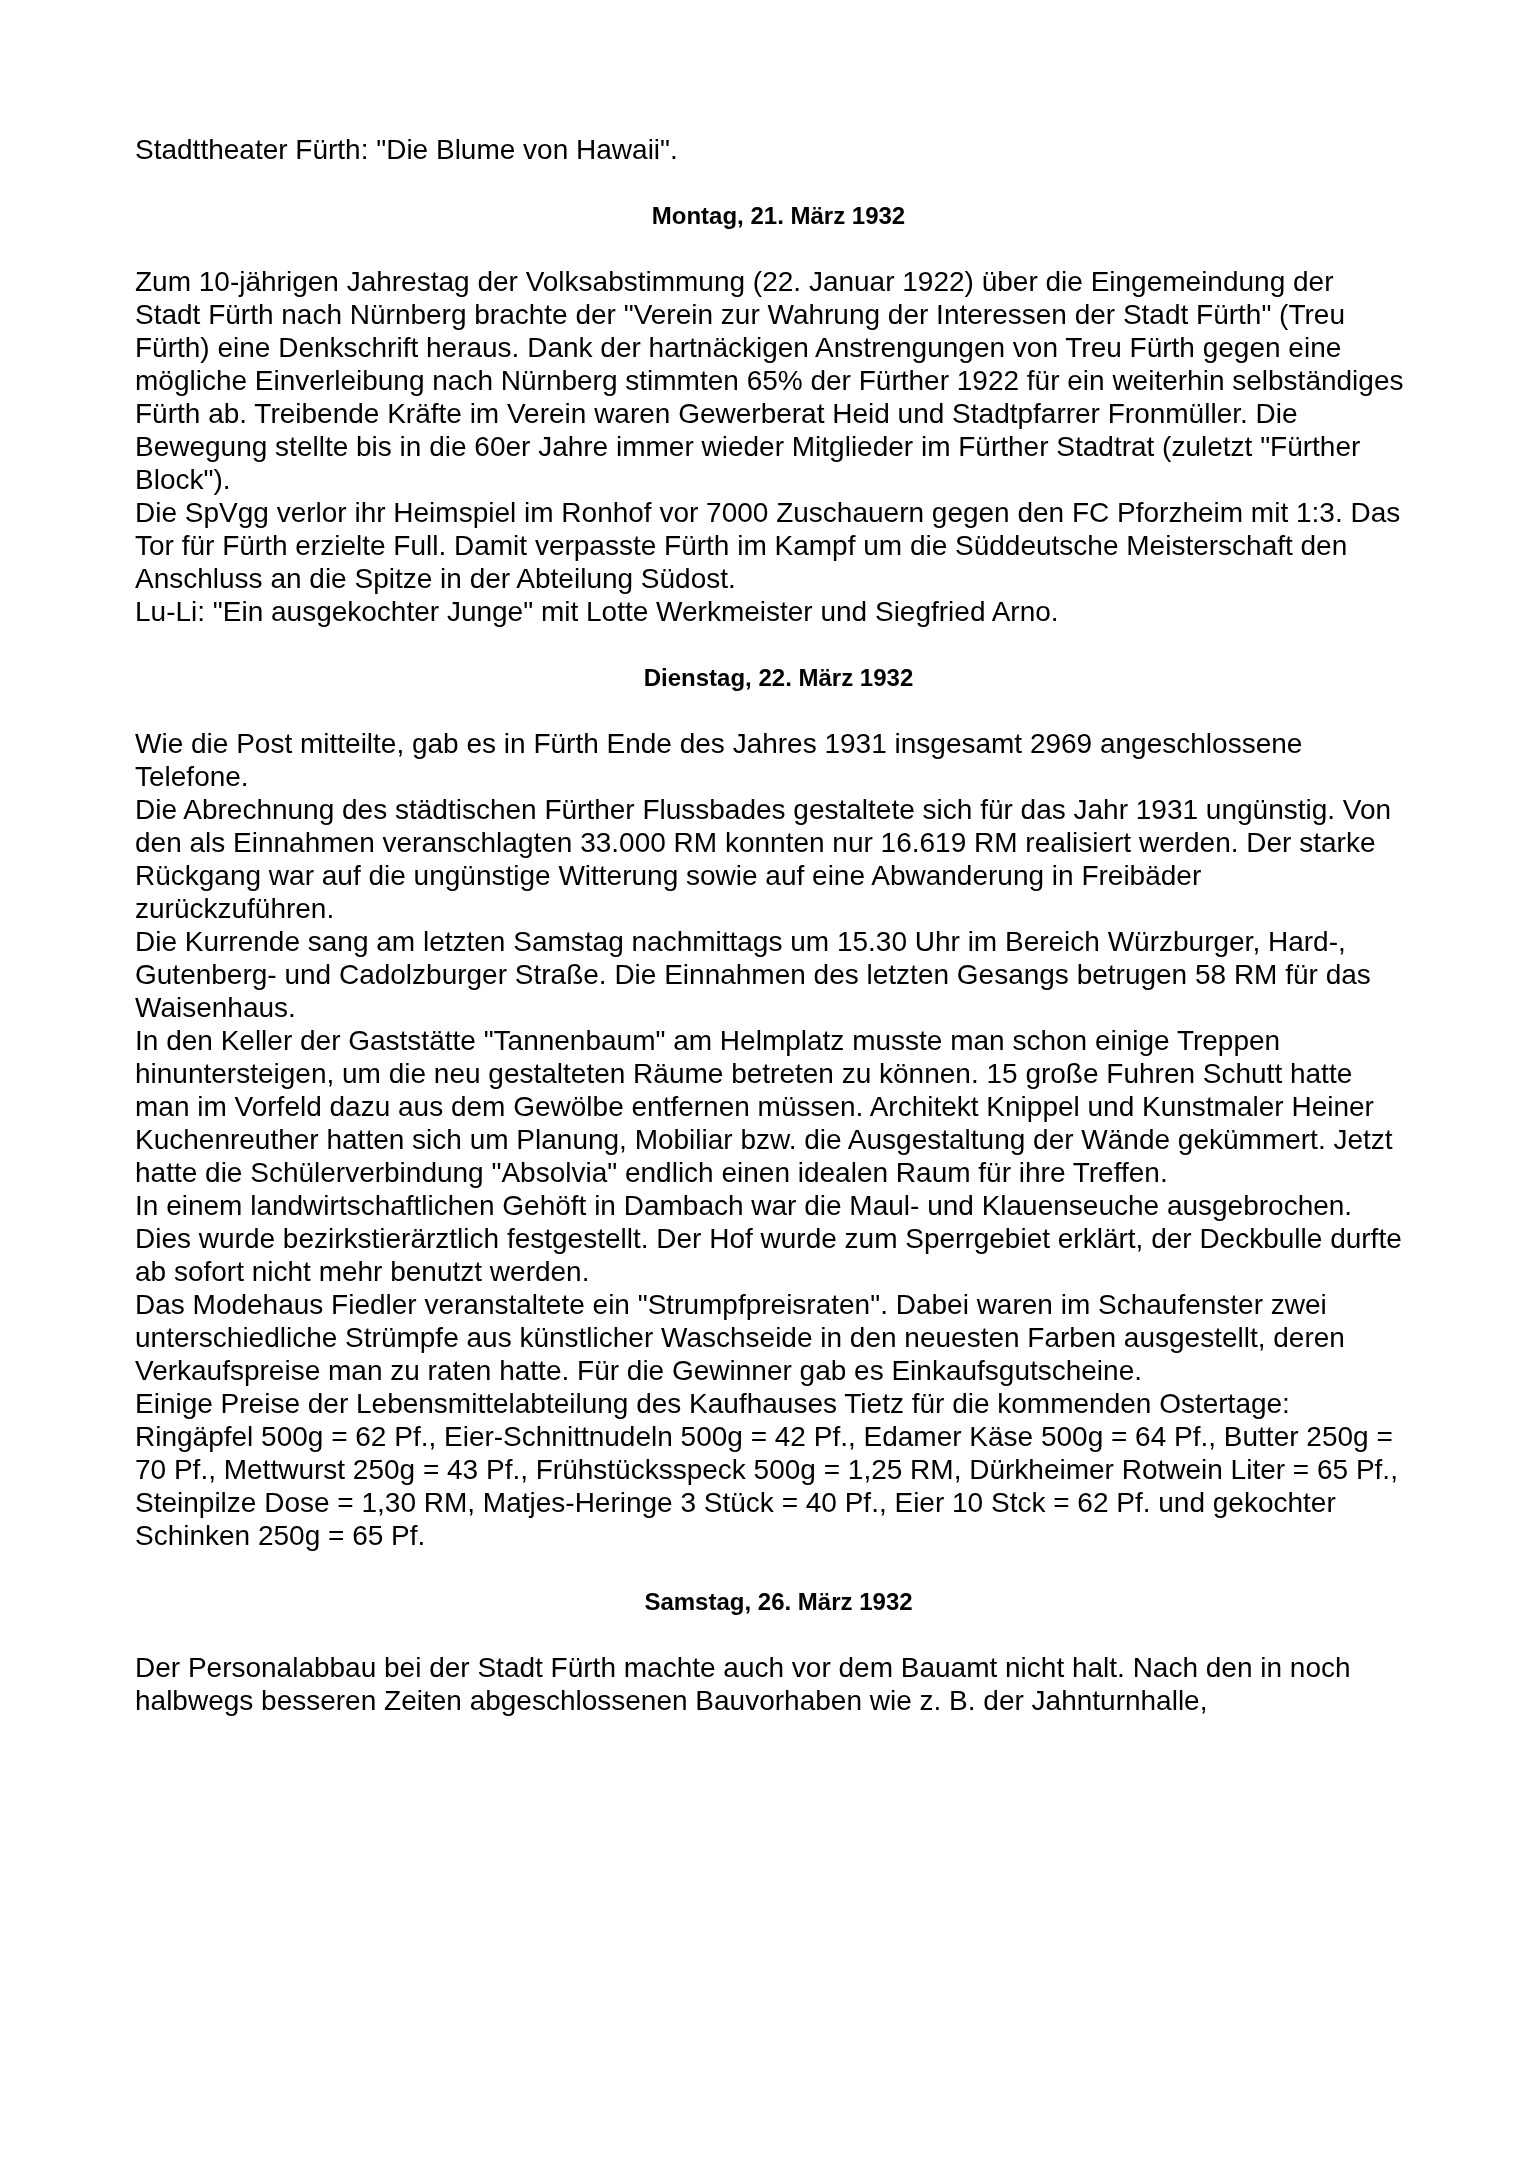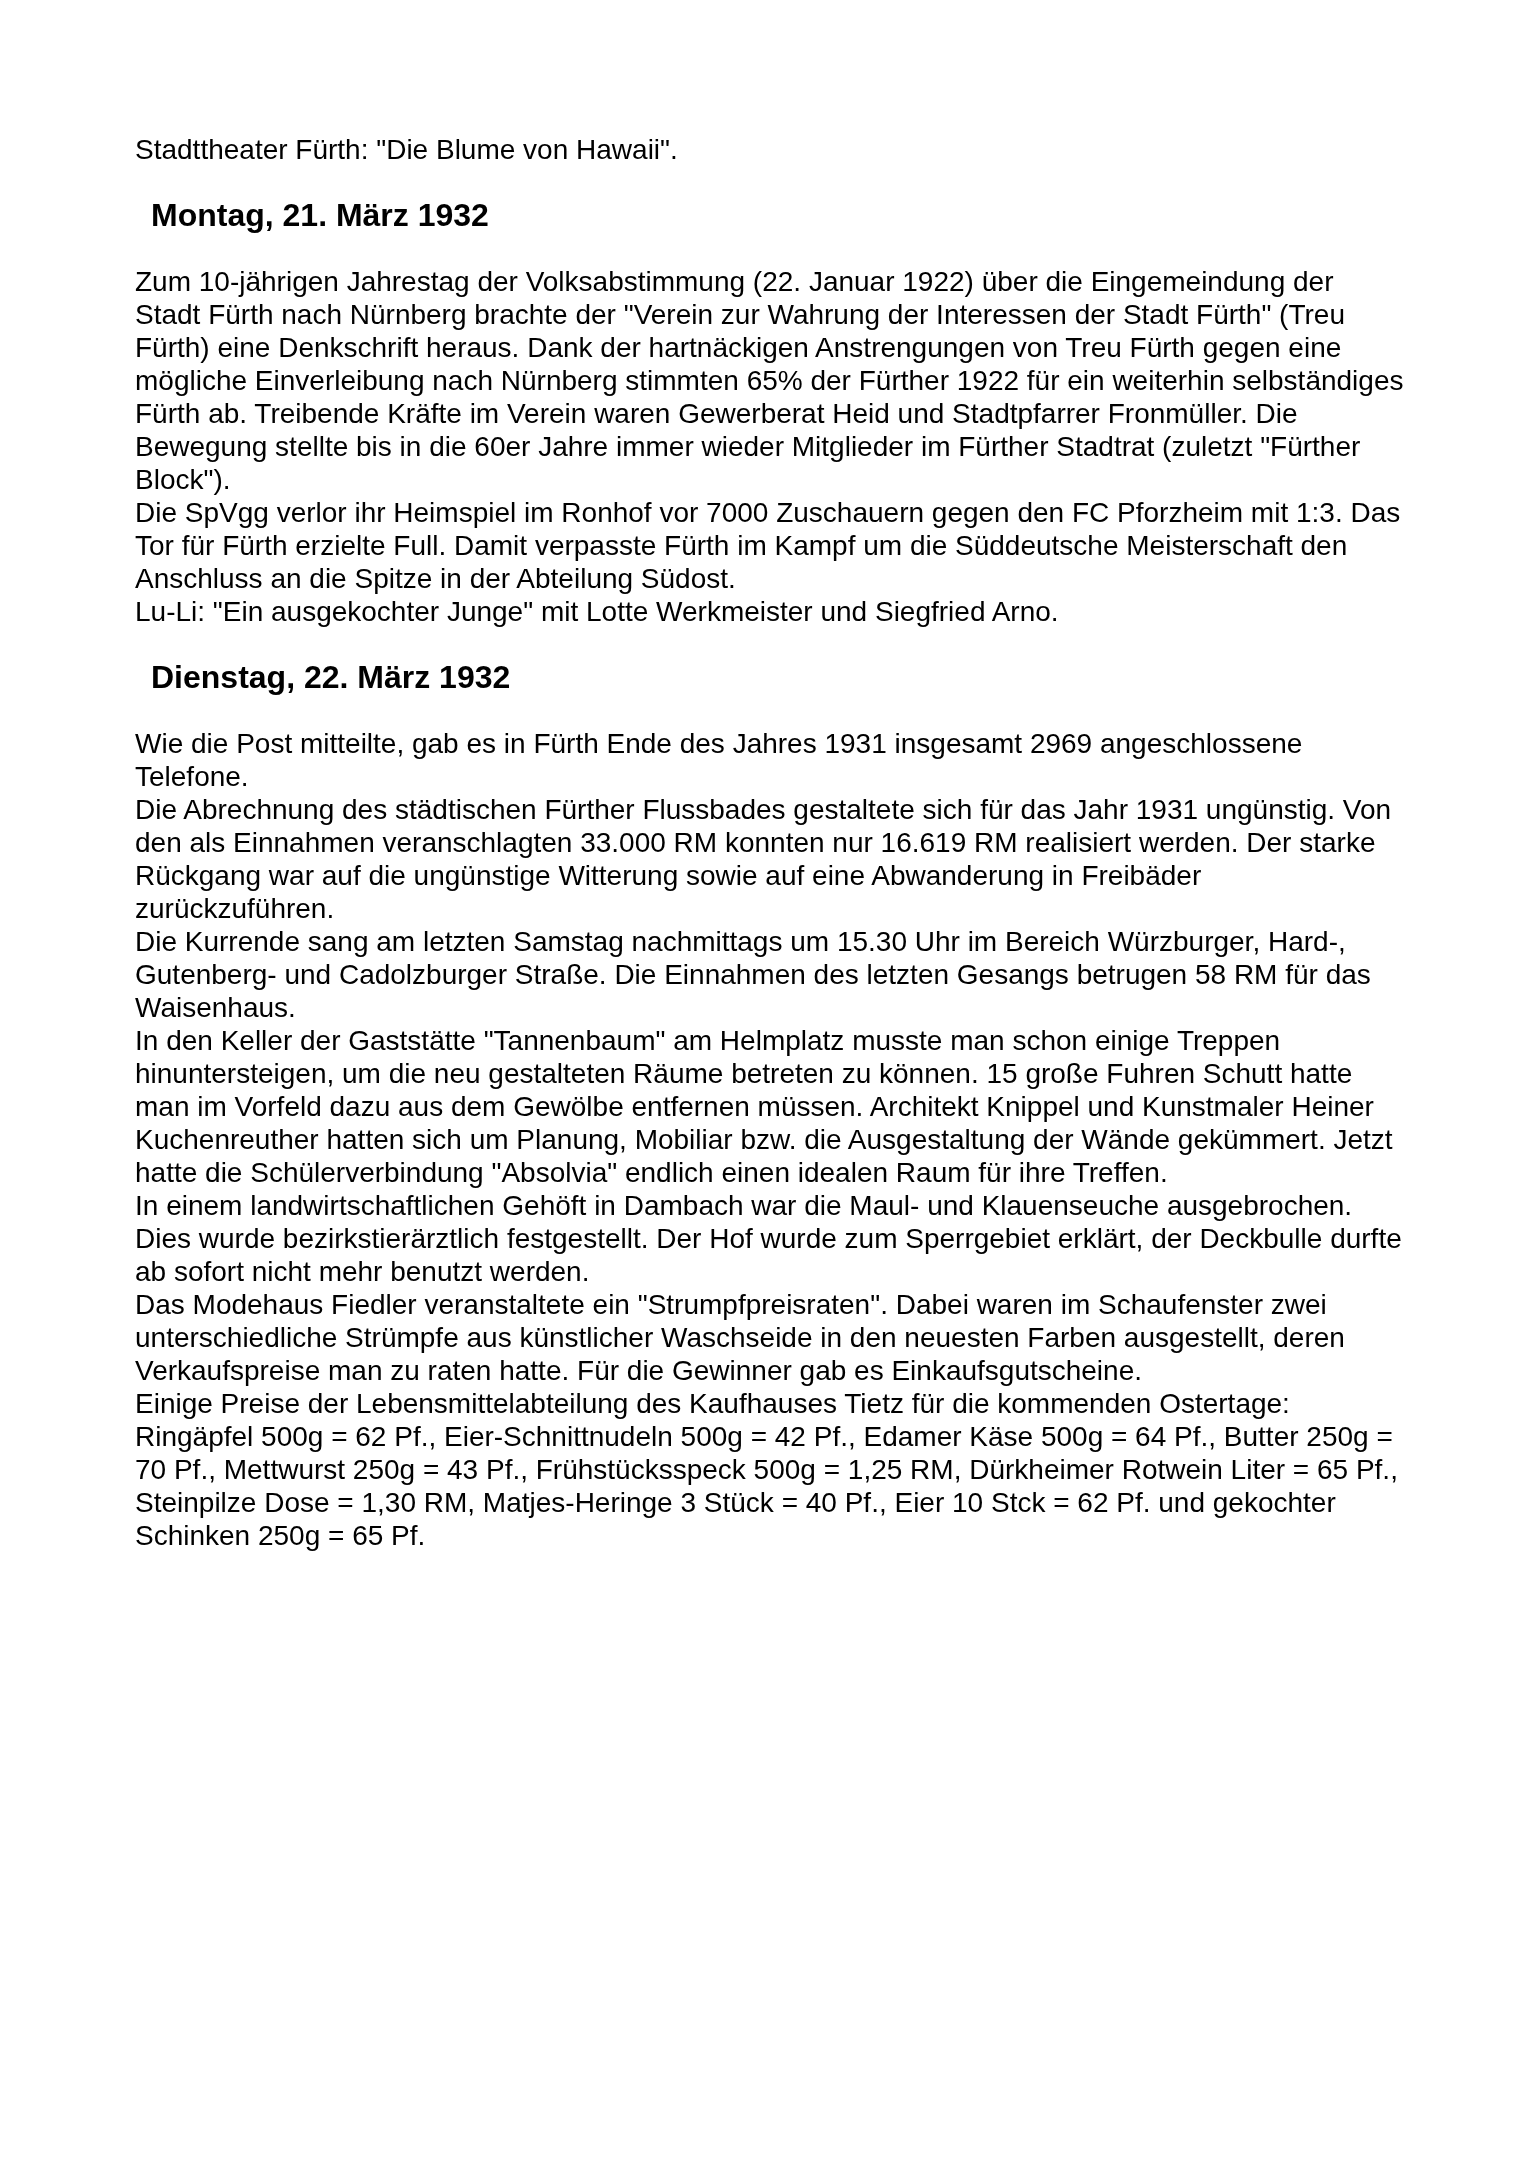--- a/index.html
+++ b/index.html
@@ -21,24 +21,25 @@
   .content {
     width: 1271px;
   }
   .para {
     font-size: 28px;
     line-height: 33px;
     margin: 0;
     text-align: left;
   }
   .heading {
-    font-size: 32px;
+    font-size: 24px;
     line-height: 33px;
     font-weight: bold;
     margin: 33px 0 33px 16px;
+    text-align: center;
   }
 </style>
 </head>
 <body>
 
 <div class="page">
   <div class="content">
 
     <p class="para">Stadttheater Fürth: "Die Blume von Hawaii".</p>
 
@@ -59,15 +60,19 @@
     <section>
       <p class="para">In den Keller der Gaststätte "Tannenbaum" am Helmplatz musste man schon einige Treppen hinuntersteigen, um die neu gestalteten Räume betreten zu können. 15 große Fuhren Schutt hatte man im Vorfeld dazu aus dem Gewölbe entfernen müssen. Architekt Knippel und Kunstmaler Heiner Kuchenreuther hatten sich um Planung, Mobiliar bzw. die Ausgestaltung der Wände gekümmert. Jetzt hatte die Schülerverbindung "Absolvia" endlich einen idealen Raum für ihre Treffen.</p>
       <p class="para">In einem landwirtschaftlichen Gehöft in Dambach war die Maul- und Klauenseuche ausgebrochen. Dies wurde bezirkstierärztlich festgestellt. Der Hof wurde zum Sperrgebiet erklärt, der Deckbulle durfte ab sofort nicht mehr benutzt werden.</p>
     </section>
 
     <section>
       <p class="para">Das Modehaus Fiedler veranstaltete ein "Strumpfpreisraten". Dabei waren im Schaufenster zwei unterschiedliche Strümpfe aus künstlicher Waschseide in den neuesten Farben ausgestellt, deren Verkaufspreise man zu raten hatte. Für die Gewinner gab es Einkaufsgutscheine.</p>
       <p class="para">Einige Preise der Lebensmittelabteilung des Kaufhauses Tietz für die kommenden Ostertage: Ringäpfel 500g = 62 Pf., Eier-Schnittnudeln 500g = 42 Pf., Edamer Käse 500g = 64 Pf., Butter 250g = 70 Pf., Mettwurst 250g = 43 Pf., Frühstücksspeck 500g = 1,25 RM, Dürkheimer Rotwein Liter = 65 Pf., Steinpilze Dose = 1,30 RM, Matjes-Heringe 3 Stück = 40 Pf., Eier 10 Stck = 62 Pf. und gekochter Schinken 250g = 65 Pf.</p>
     </section>
 
+    <section>
+      <h2 class="heading">Samstag, 26. März 1932</h2>
+      <p class="para">Der Personalabbau bei der Stadt Fürth machte auch vor dem Bauamt nicht halt. Nach den in noch halbwegs besseren Zeiten abgeschlossenen Bauvorhaben wie z. B. der Jahnturnhalle,</p>
+    </section>
 
   </div>
 </div>
 
 </body></html>

